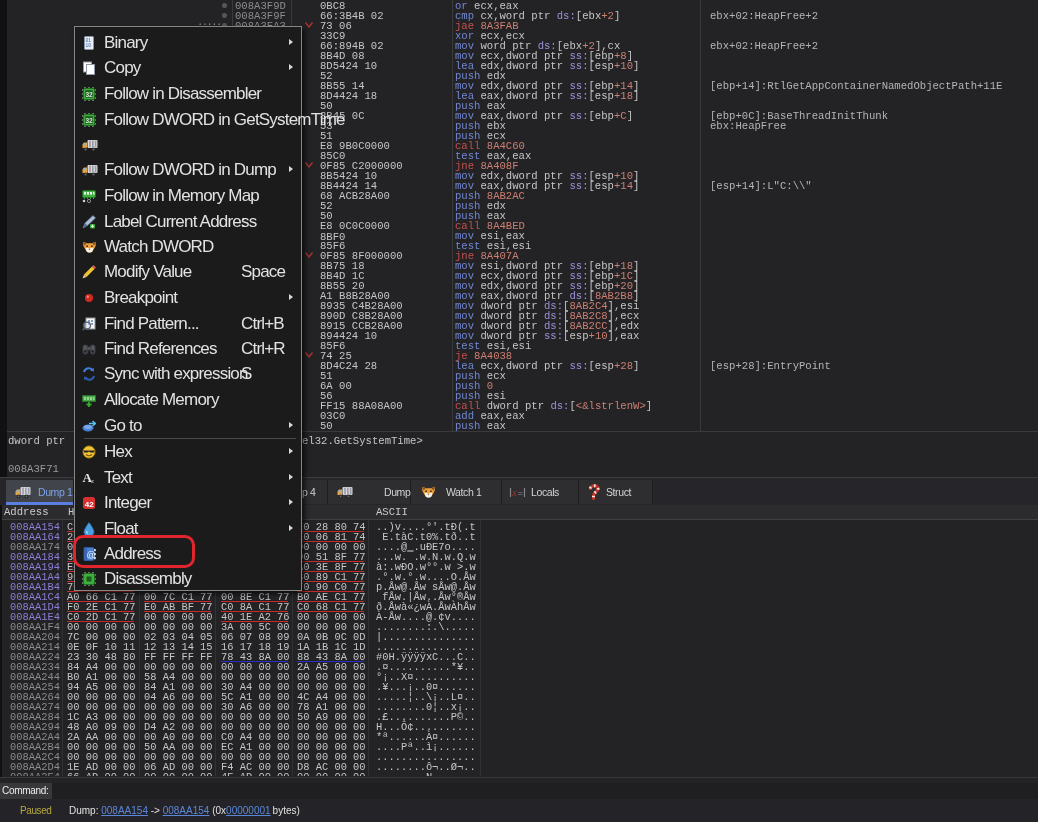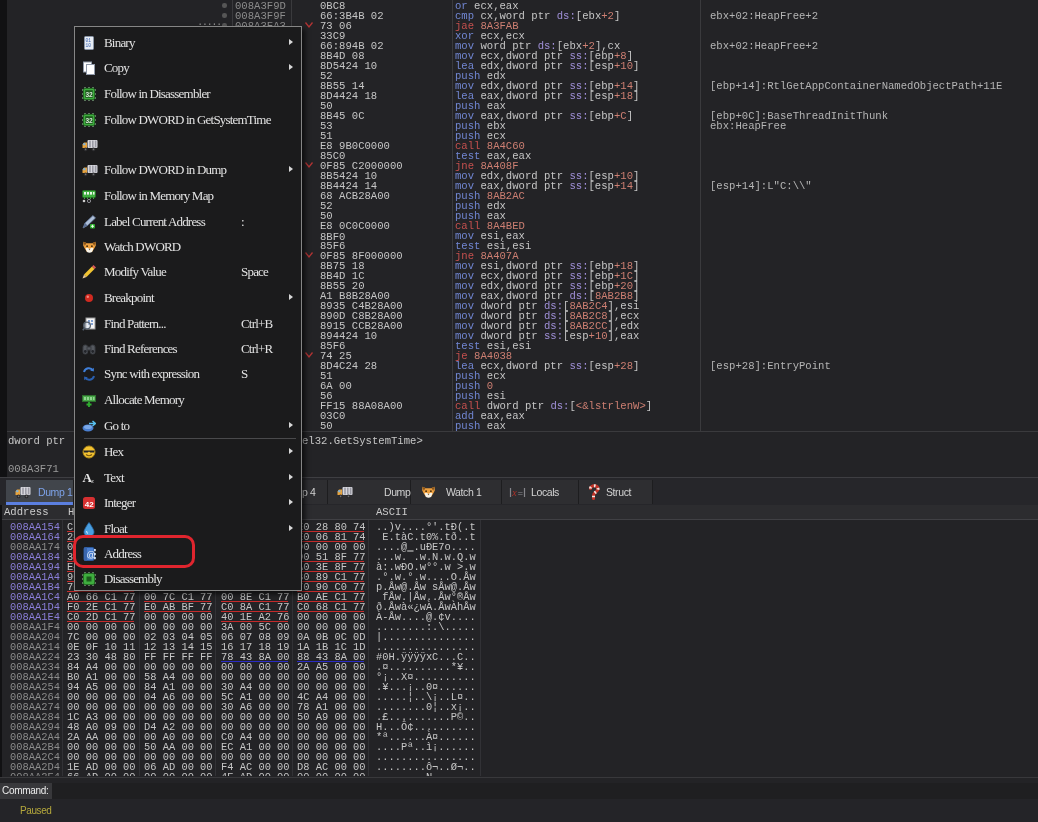--- a/index.html
+++ b/index.html
@@ -4,21 +4,21 @@
 #root{position:relative;width:1038px;height:822px;overflow:hidden;background:#232326;
  font-family:"Liberation Sans",sans-serif;}
 .mono{font-family:"Liberation Mono",monospace;font-size:10.4px;white-space:pre;}
 .dmono{font-family:"Liberation Mono",monospace;font-size:10.6px;white-space:pre;}
 .abs{position:absolute;}
 .row{position:absolute;height:10px;line-height:10px;}
 .m{color:#7186d2}.j{color:#c4504e}.n{color:#cd7f72}.g{color:#c6c6c6}.s{color:#a090d8}
 .vsep{position:absolute;width:1px;background:#3a3a3d;}
 .hsep{position:absolute;height:1px;background:#3a3a3d;}
 .dot{position:absolute;width:4.5px;height:4.5px;border-radius:50%;background:#565656;}
-.mi{position:absolute;height:25px;line-height:25px;color:#e2e2e2;font-size:13px;letter-spacing:-0.8px;font-family:Liberation Serif, serif;}
+.mi{position:absolute;height:25px;line-height:25px;color:#e2e2e2;font-size:17px;letter-spacing:-0.8px;}
 .arr{position:absolute;width:0;height:0;border-left:4.5px solid #d8d8d8;border-top:3.5px solid transparent;border-bottom:3.5px solid transparent;}
 .tab{position:absolute;top:480px;height:24px;background:#2e2e31;border-right:1px solid #1d1d1f;}
 .tabtxt{position:absolute;top:0;height:24px;line-height:24px;font-size:10.5px;letter-spacing:-0.4px;color:#d2d2d2;}
 .u{position:absolute;height:1px;}
 .lnk{color:#5b87d8;text-decoration:underline;}
 svg{position:absolute;}
 </style></head><body>
 <div id="root">
 <div class="vsep" style="left:232px;top:0;height:431px"></div>
     <div class="vsep" style="left:291px;top:0;height:431px"></div>
@@ -431,20 +431,21 @@
       <div class="row mono" style="left:297px;top:252px;color:#c6c6c6">00 00 00 00</div>
       <div class="row mono" style="left:376px;top:252px;color:#c6c6c6">........N.......</div>
     </div>
     <div class="hsep" style="left:0;top:777px;width:1038px;background:#38383b"></div>
     <div class="abs" style="left:0;top:783px;width:1038px;height:16px;background:#2a2a2d"></div>
     <div class="abs" style="left:0;top:783px;width:52px;height:16px;background:#38383b"></div>
     <div class="abs" style="left:2px;top:783px;height:16px;line-height:16px;font-size:10px;letter-spacing:-0.3px;color:#ededed;z-index:2">Command:</div>
     <div class="abs" style="left:52px;top:783px;width:986px;height:16px;background:#1f1f21"></div>
     <div class="abs" style="left:0;top:799px;width:1038px;height:23px;background:#242428"></div>
     <div class="abs" style="left:20px;top:799px;height:23px;line-height:23px;font-size:10px;letter-spacing:-0.4px;color:#b5a83c">Paused</div>
+    <div class="abs" style="left:69px;top:799px;height:23px;line-height:23px;font-size:10px;color:#e0e0e0">Dump: <span class="lnk">008AA154</span> -&gt; <span class="lnk">008AA154</span> (0x<span class="lnk">00000001</span> bytes)</div>
     <div class="abs" style="left:0;top:0;width:7px;height:477px;background:#111113"></div>
     <div class="abs" style="left:0;top:505px;width:2px;height:272px;background:#111113"></div>
     <div class="abs" style="left:74px;top:26px;width:226px;height:563px;background:#1b1b1c;border:1px solid #868686;box-shadow:3px 3px 5px rgba(0,0,0,0.65);z-index:10"></div>
     <div class="mi" style="left:104px;top:30px;z-index:11">Binary</div>
     <svg style="left:82px;top:36px;z-index:11" width="14" height="14" viewBox="0 0 14 14">
       <rect x="2.5" y="0.5" width="9" height="13" rx="1" fill="#e8edf5" stroke="#8a96a8"></rect>
       <text x="3.5" y="6" font-family="Liberation Mono" font-size="4.5" fill="#3a62b0">01</text>
       <text x="3.5" y="11" font-family="Liberation Mono" font-size="4.5" fill="#3a62b0">10</text>
     </svg>
     <div class="arr" style="left:289px;top:39px;z-index:11"></div>

